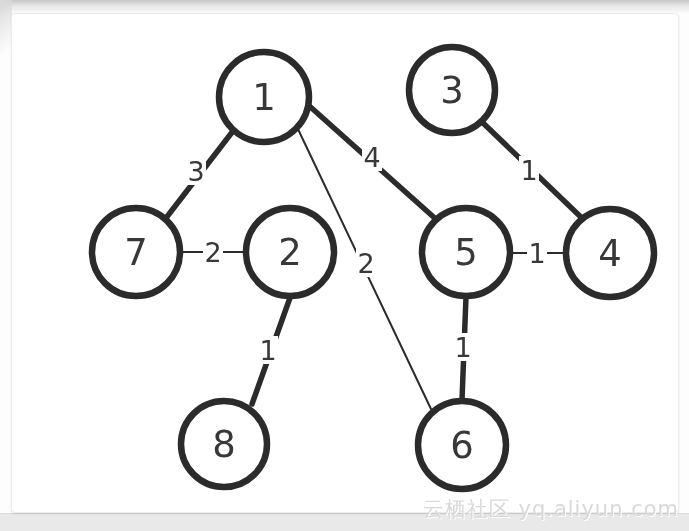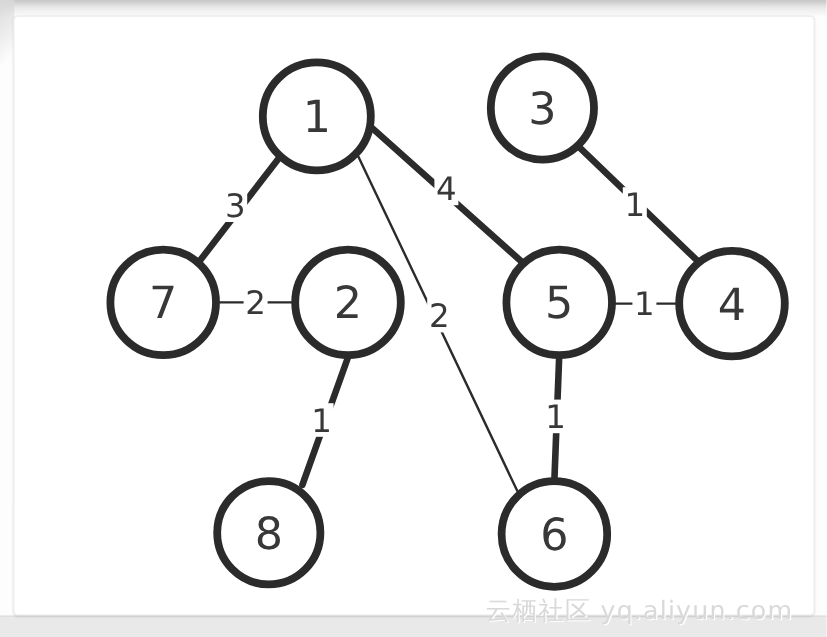--- a/index.html
+++ b/index.html
@@ -58,21 +58,21 @@
     z-index: 3;
   }
   svg.graph text {
     font-family: "DejaVu Sans", "Liberation Sans", sans-serif;
     fill: #383838;
   }
   svg.graph text.node-label { font-size: 37px; }
   svg.graph text.edge-weight { font-size: 27px; }
   .watermark {
     position: absolute;
-    right: 28px; top: 495px;
+    right: 10px; top: 495px;
     font-size: 21px;
     letter-spacing: 1px;
     color: #d9d9d9;
     white-space: nowrap;
     z-index: 4;
     text-shadow: 1px 1px 0 #ffffff;
   }
 </style>
 </head>
 <body>

